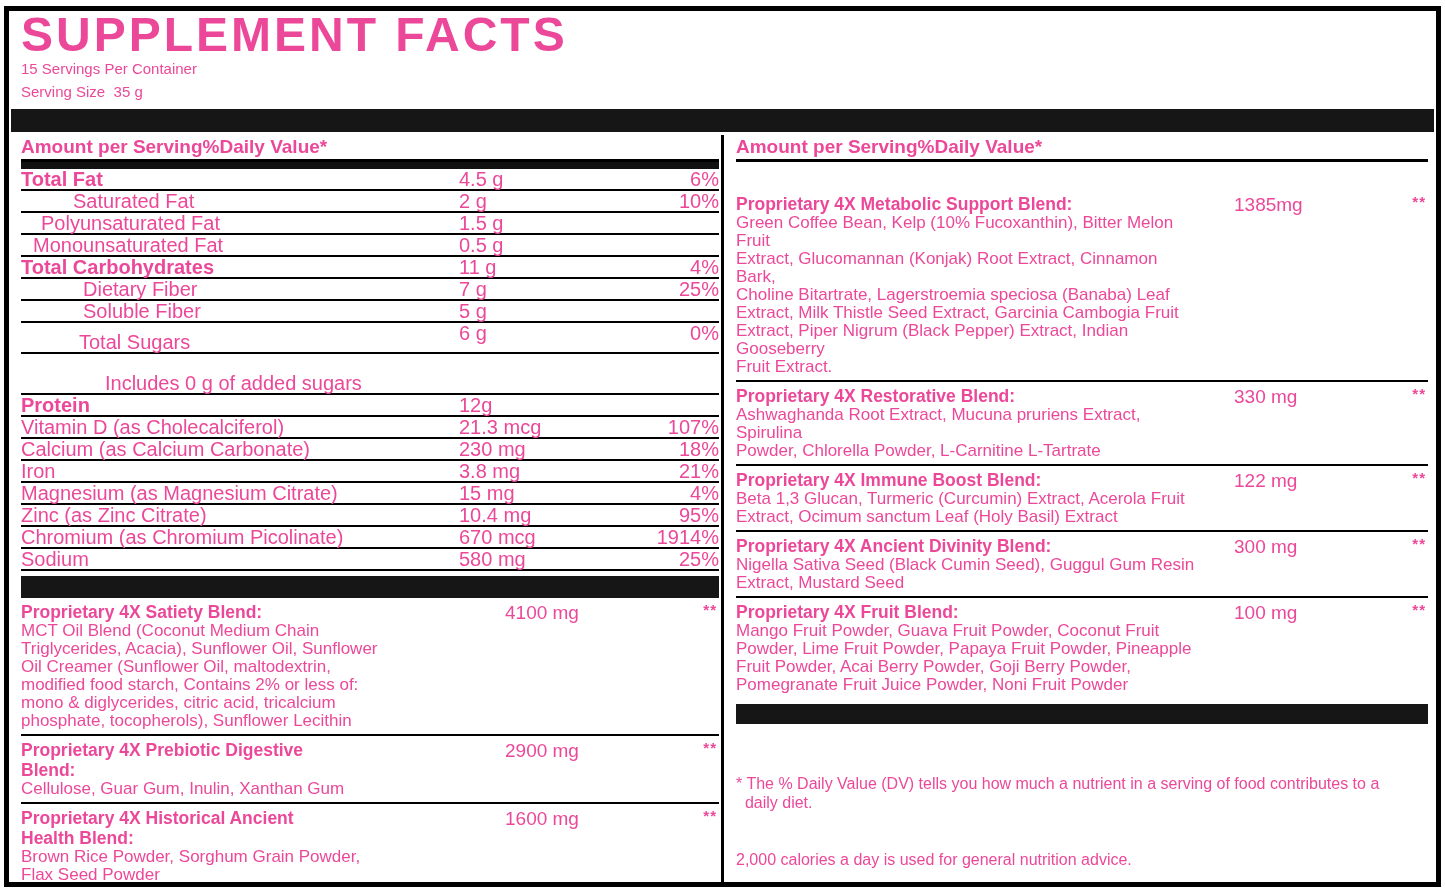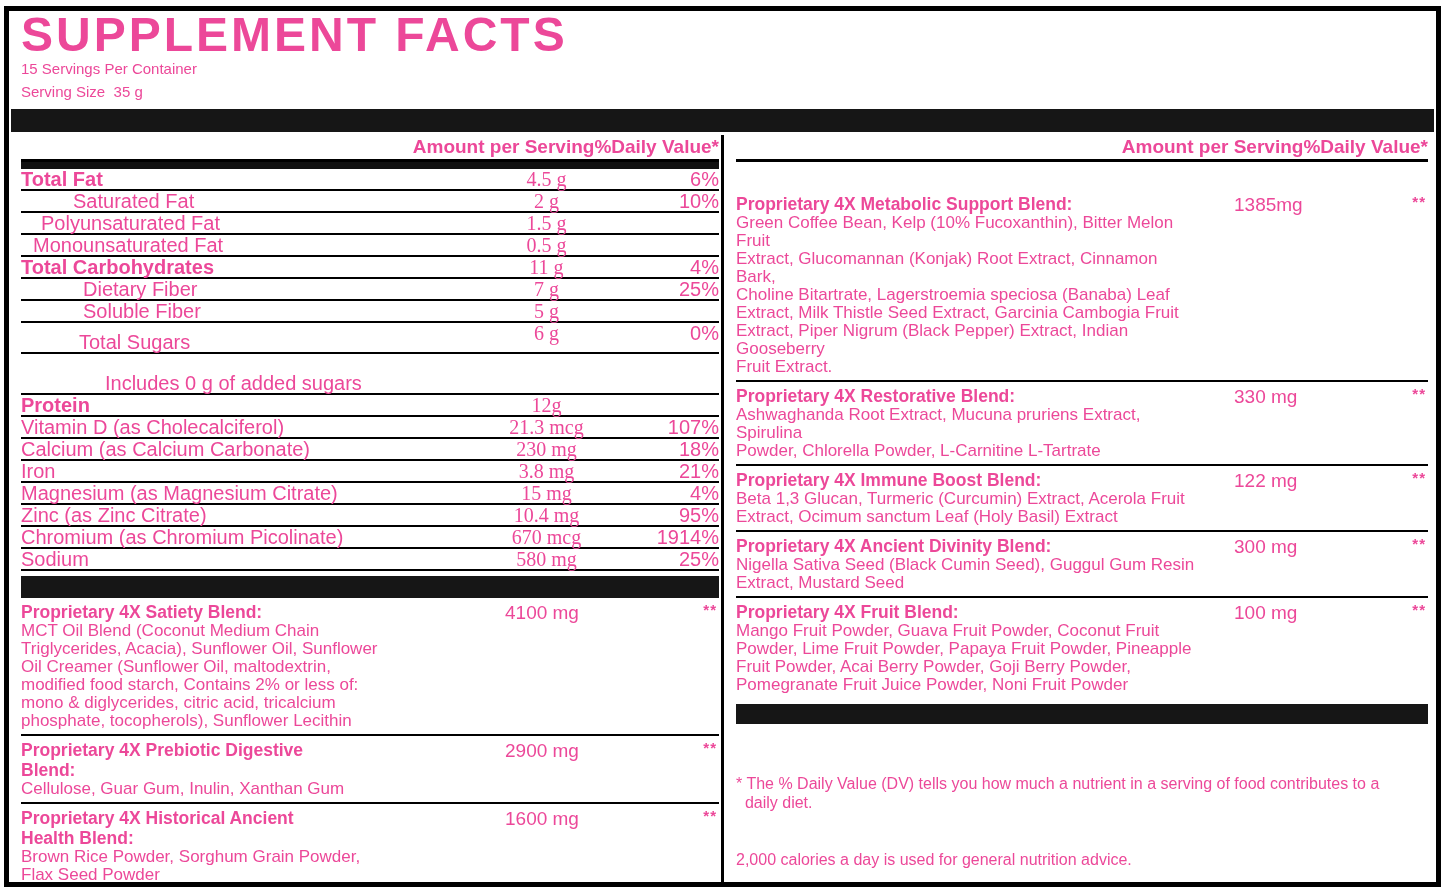--- a/index.html
+++ b/index.html
@@ -8,29 +8,29 @@
   .label{position:absolute;left:4px;right:4px;top:6px;bottom:6px;border:5px solid #000;
          background:#fff;display:flex;flex-direction:column;box-sizing:border-box;}
   .top{padding:2px 10px 0 12px;}
   .title{font-size:48px;font-weight:bold;letter-spacing:3px;line-height:44px;}
   .meta{font-size:15px;line-height:23px;white-space:pre-wrap;}
   .bar-top{height:23px;background:#161616;margin:6px 2px 0 2px;}
   .cols{flex:1;display:flex;margin-top:3px;min-height:0;}
   .col-left{width:712px;box-sizing:border-box;padding:0 2px 0 12px;}
   .vdiv{width:3px;background:#000;}
   .col-right{flex:1;box-sizing:border-box;padding:0 8px 0 12px;}
-  .chead{display:flex;justify-content:flex-end;font-weight:bold;font-size:19px;
+  .chead{display:flex;justify-content:flex-start;font-weight:bold;font-size:19px;
          line-height:20px;padding:2px 0 2px;border-bottom:3px solid #000;}
   .cal{display:grid;grid-template-columns:1fr 175px 85px;font-size:20px;line-height:22px;padding:2px 0;}
   .cal .n{font-weight:bold;}
   .cal .a{text-align:center;}
   .bar-med{height:7px;background:#111;}
   .nrow{display:grid;grid-template-columns:1fr 175px 85px;font-size:20px;line-height:20px;
         border-bottom:2px solid #000;}
-  .nrow .a{text-align:center;font-family:Liberation Serif, serif;}
+  .nrow .a{}
   .nrow .d{text-align:right;}
   .b{font-weight:bold;}
   .in12{padding-left:12px;}  .in20{padding-left:20px;}  .in52{padding-left:52px;}
   .in58{padding-left:58px;margin-top:9px;}  .in62{padding-left:62px;}  .in84{padding-left:84px;margin-top:19px;}
   .bar-big{height:22px;background:#161616;margin-top:5px;}
   .bar-big-r{height:20px;background:#161616;margin-top:6px;}
   .blend{position:relative;padding:4px 0 4px;}
   .blend.sep{border-bottom:2px solid #000;}
   .blend .t{font-weight:bold;font-size:17.5px;line-height:20px;white-space:pre-wrap;width:470px;}
   .blend .ing{font-size:17px;line-height:18px;white-space:pre-wrap;width:465px;}

